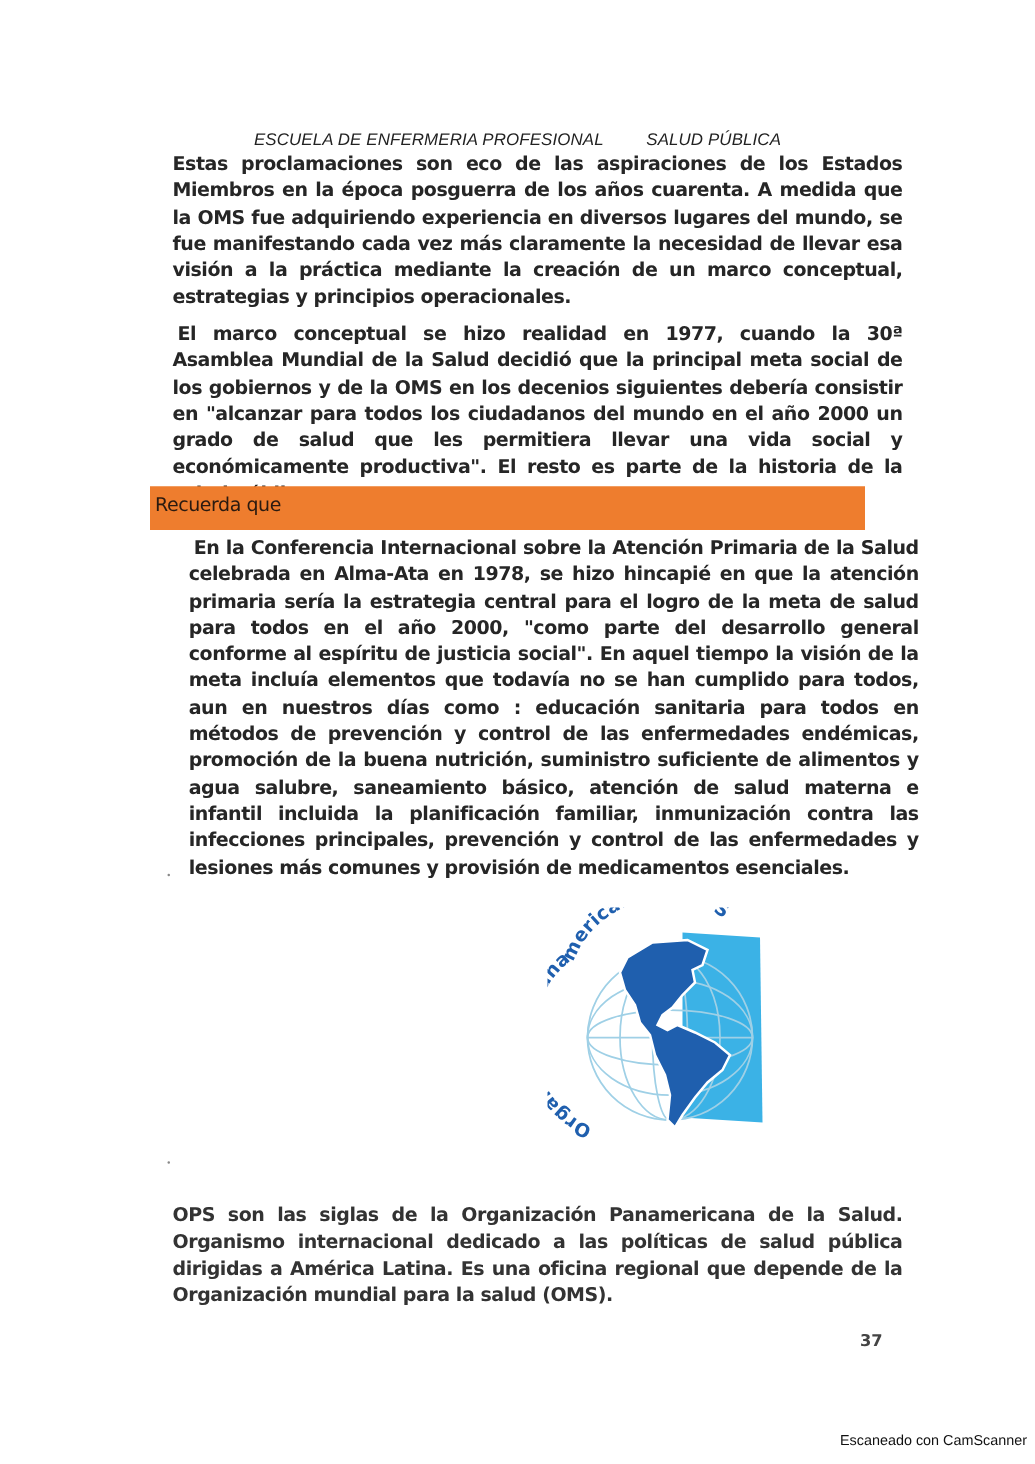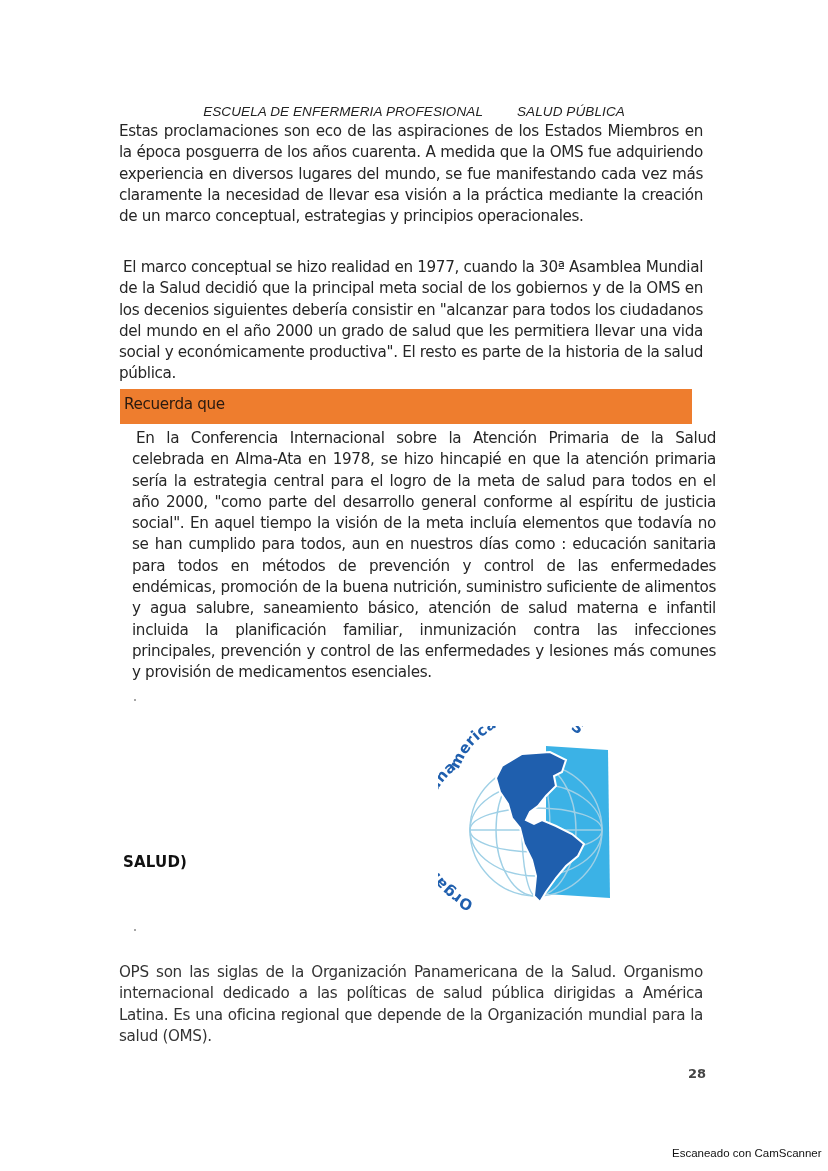--- a/index.html
+++ b/index.html
@@ -5,23 +5,23 @@
   html, body { margin:0; padding:0; background:#ffffff; }
   body { width:828px; height:1171px; position:relative; overflow:hidden; color:#222; }
   .page { position:absolute; left:0; top:0; width:828px; height:1171px; background:#fff;padding-left:13px; }
   .running-header {
     position:absolute; left:120px; width:588px; top:104px;
     font-family:"Liberation Sans", sans-serif; font-style:italic; font-size:13.5px;
     color:#222; text-align:center; letter-spacing:0.1px;
   }
   .running-header .gap { display:inline-block; width:34px; }
   .para {
-    position:absolute; left:119px; width:584px;
+    position:absolute; left:138px; width:584px;
     font-family:"DejaVu Sans", sans-serif; font-size:15.2px; line-height:21.3px;
-    text-align:justify; color:#262626; letter-spacing:-0.35px; word-spacing:0px;
+    text-align:justify; color:#262626; letter-spacing:-0.35px; word-spacing:0px;font-weight:bold;
   }
   .para p { margin:0; }
   #p1 { top:121px; }
   #p2 { top:257px; }
   .callout {
     position:absolute; left:120px; top:389px; width:572px; height:35px;
     background:#ee7d2e; box-sizing:border-box; padding:6px 5px 0 4px;
     font-family:"DejaVu Sans", sans-serif; font-size:15.2px; color:#2a1a10; letter-spacing:-0.35px;
   }
   #p3 { top:428px;margin-left:13px; }
@@ -86,26 +86,25 @@
     </g>
 
     <path fill="#1f5fae" stroke="#ffffff" stroke-width="2" d="M 64 40 L 84 28 L 112 26 L 128 34 L 124 46 L 116 50 L 118 60 L 108 70 L 100 80 L 92 86 L 88 94 L 96 98 L 104 94 L 118 100 L 134 108 L 146 118 L 140 130 L 128 140 L 118 152 L 108 166 L 102 176 L 96 170 L 98 150 L 94 134 L 86 118 L 82 102 L 74 92 L 70 78 L 62 66 L 58 52 Z"></path>
 
     <text font-family="DejaVu Sans, sans-serif" font-size="15" font-weight="bold" fill="#1f5fae" letter-spacing="0.3">
       <textPath href="#arcText">Organización Panamericana de la Salud</textPath>
     </text>
   </svg>
 
   <div class="ops-heading">
-    <div><span>SALUD)</span></div>
   </div>
 
   <div class="dot" style="left:134px; top:929px;"></div>
 
   <div class="para" id="p4">
     <p>OPS son las siglas de la Organización Panamericana de la Salud. Organismo internacional dedicado a las políticas de salud pública dirigidas a América Latina. Es una oficina regional que depende de la Organización mundial para la salud (OMS).</p>
   </div>
 
-  <div class="page-number">28</div>
+  <div class="page-number">37</div>
 
   <div class="scanner-footer">Escaneado con CamScanner</div>
 
 </div>
 
 </body></html>

